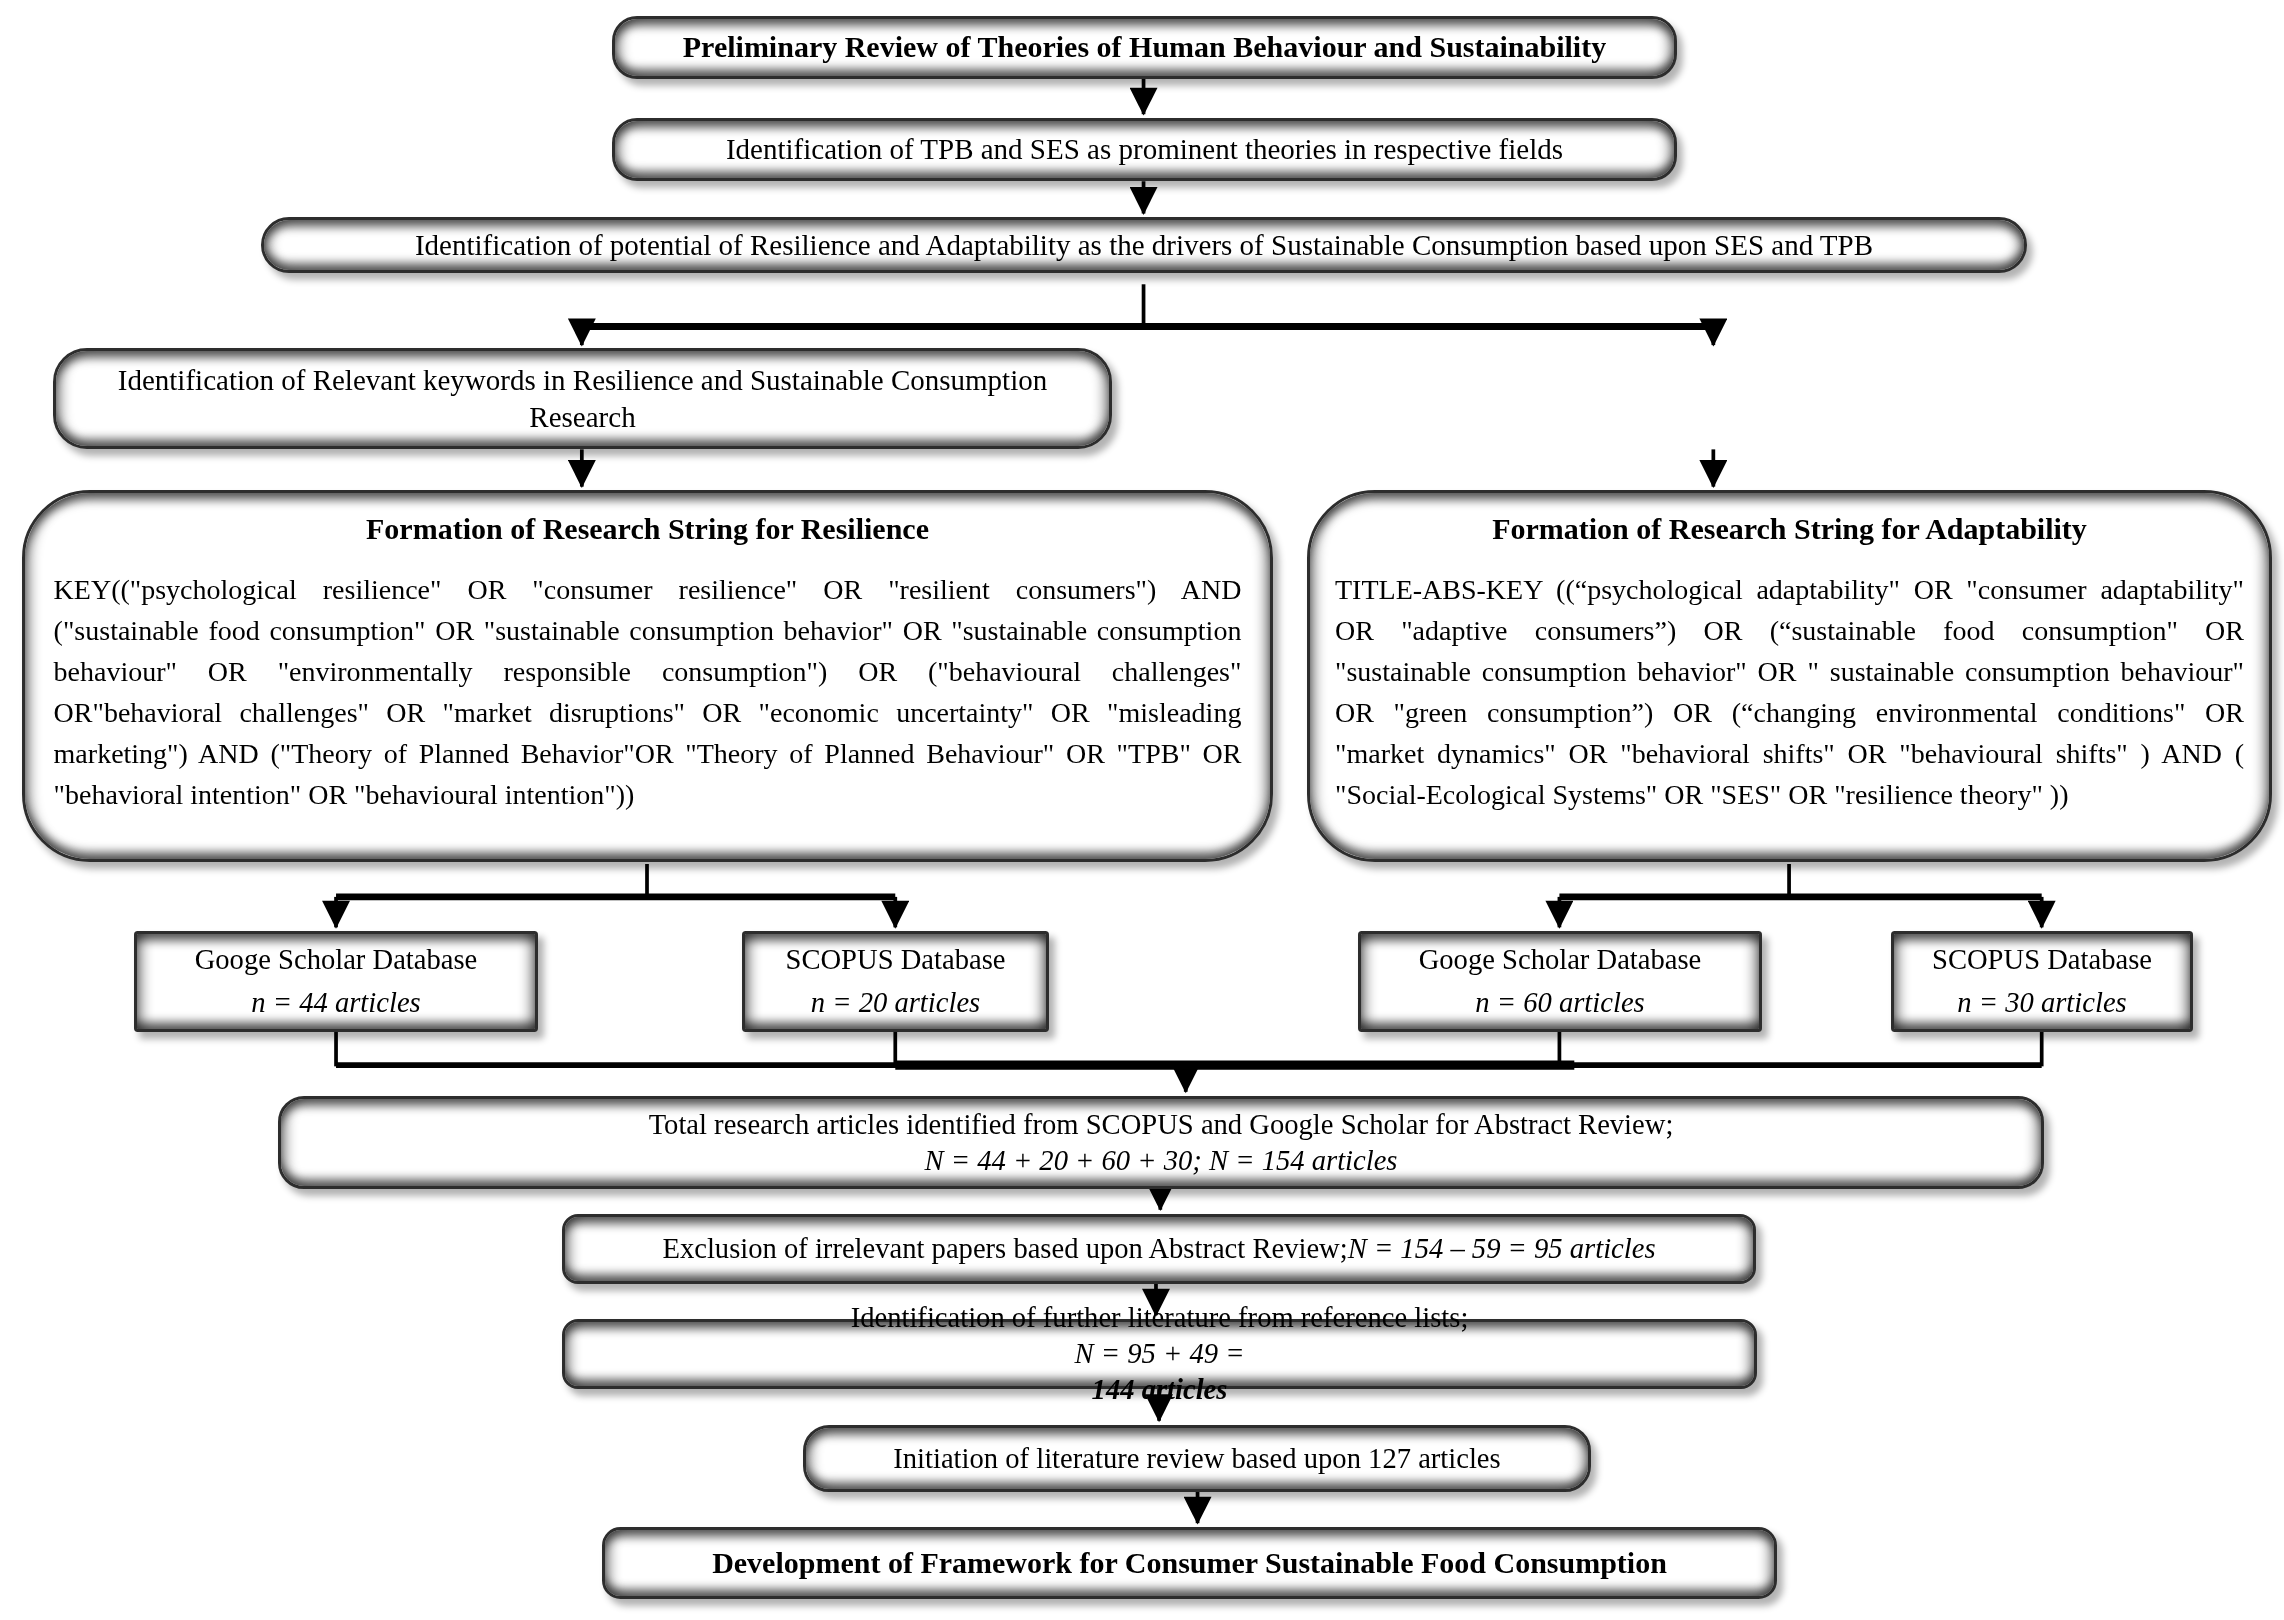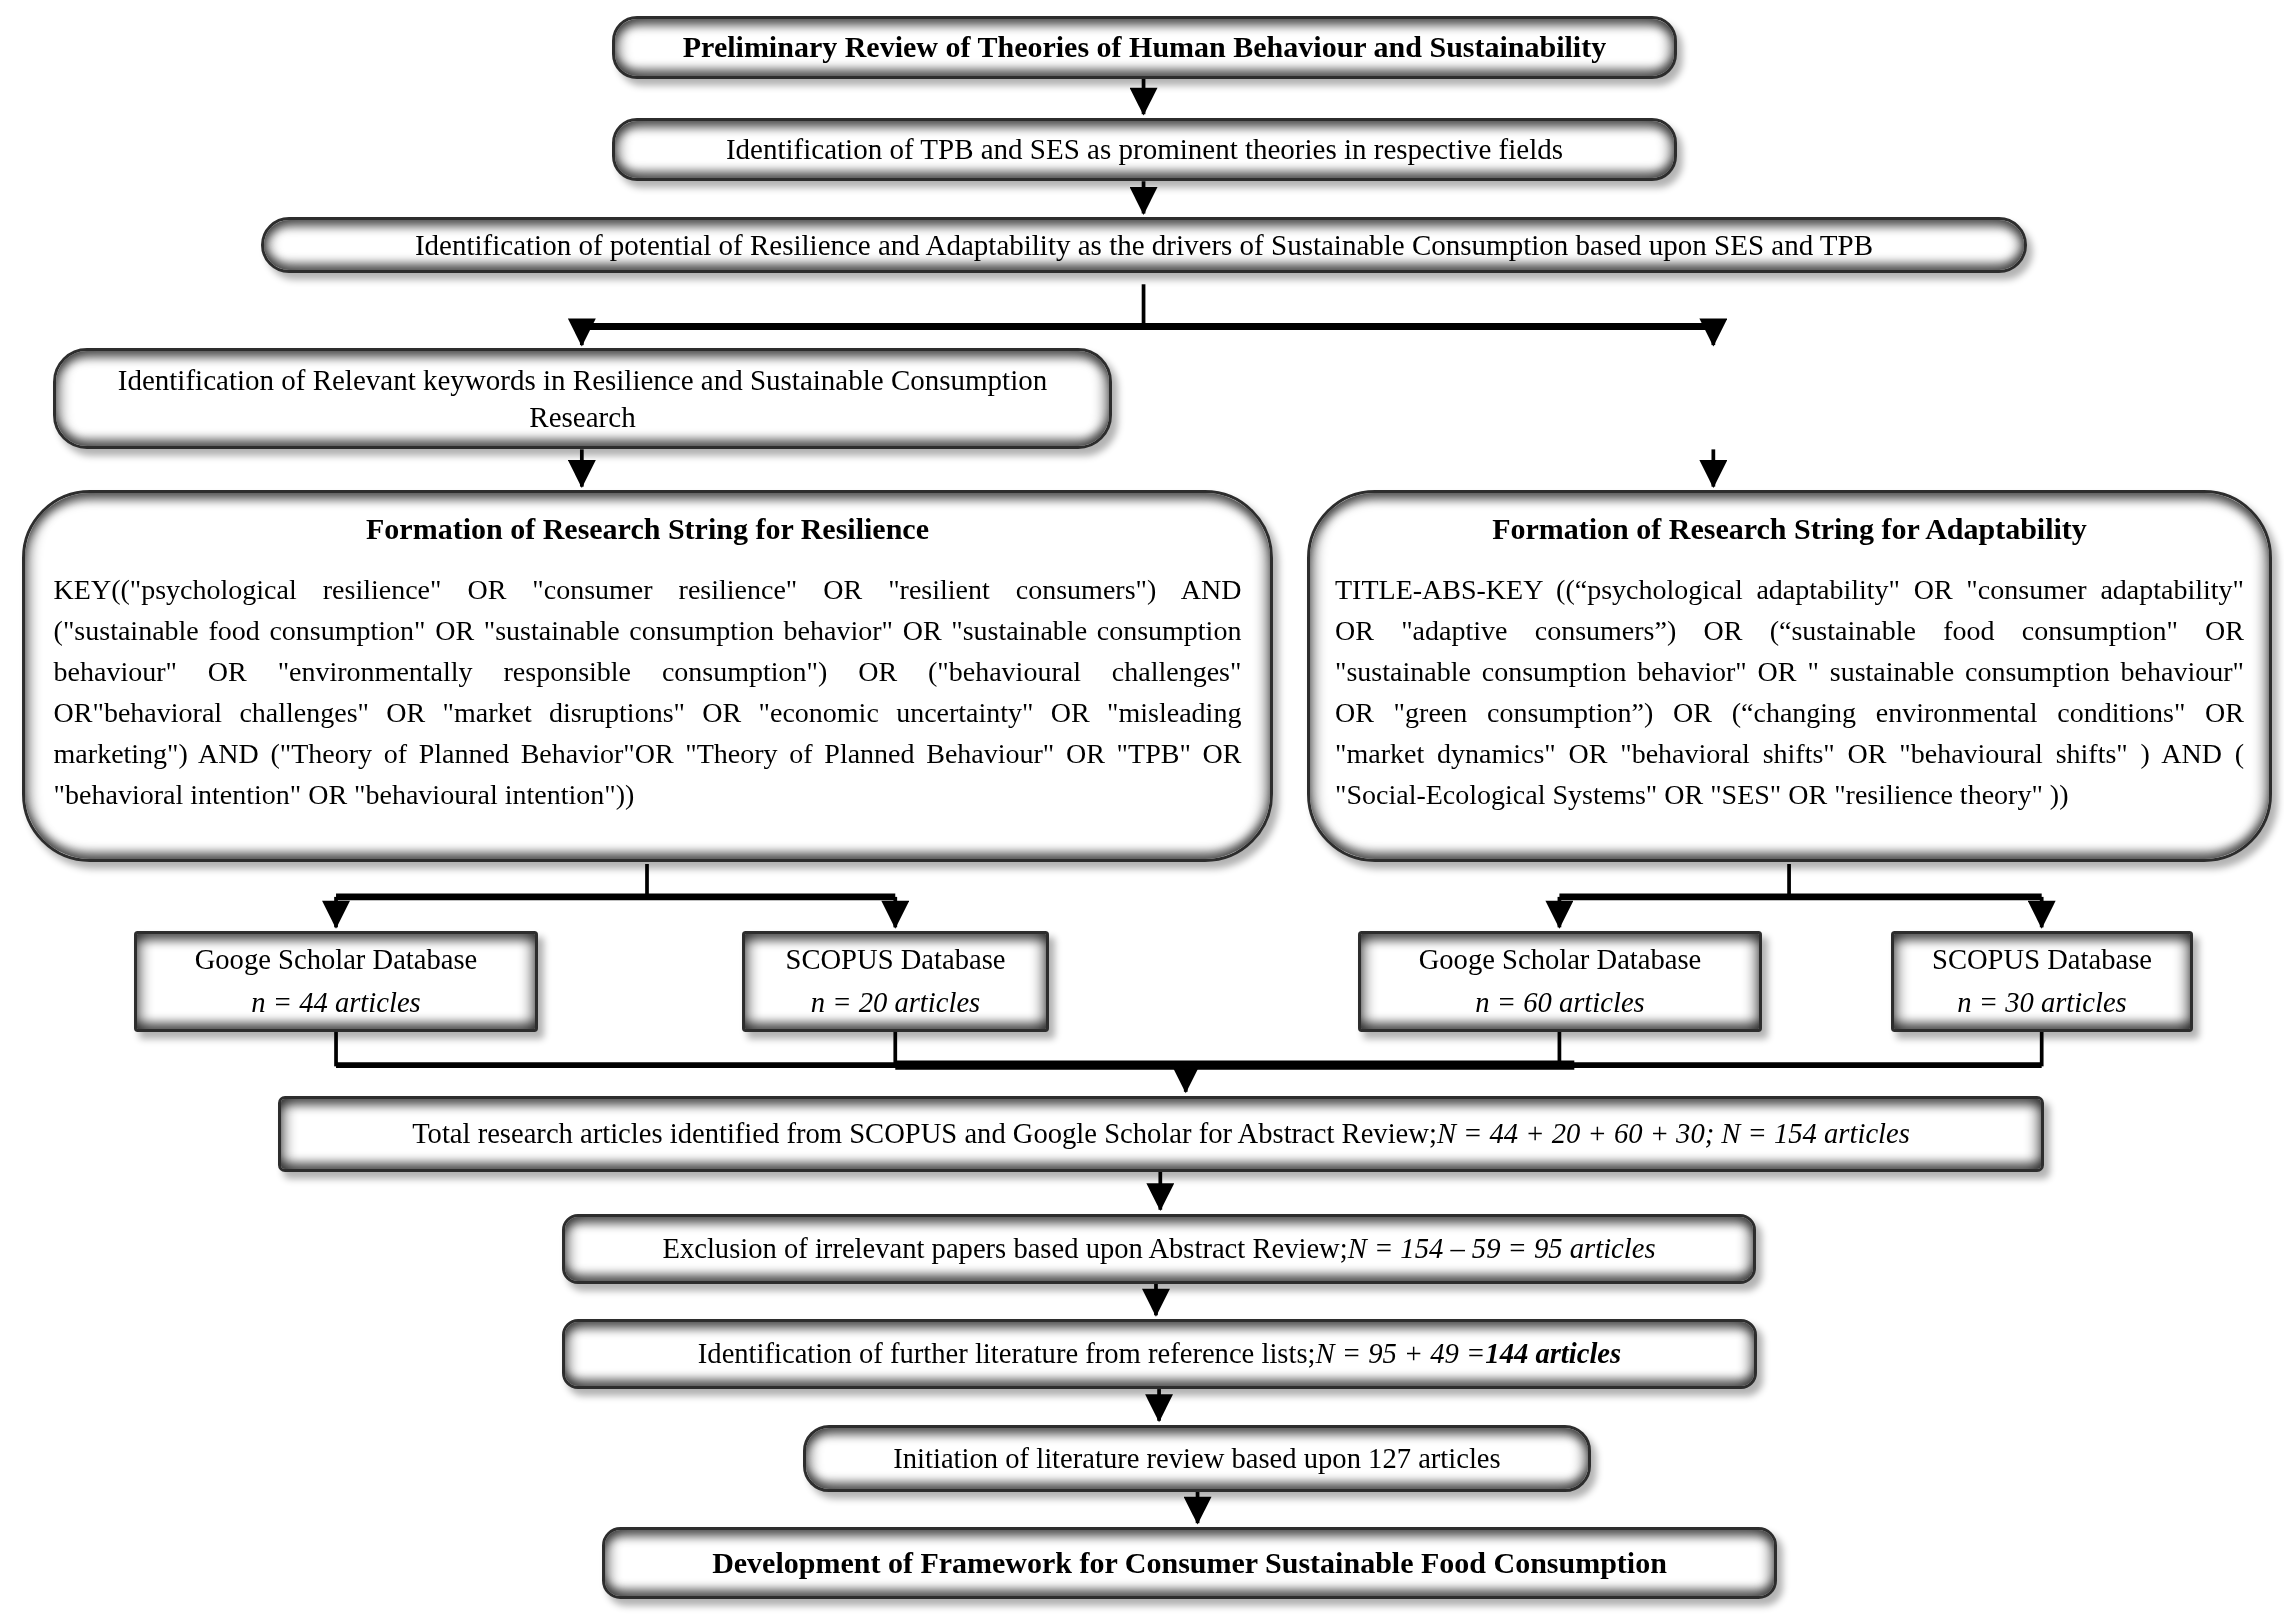--- a/index.html
+++ b/index.html
@@ -142,31 +142,31 @@
   </div>
   <div class="node dbbox" style="left:1358px;top:931px;width:404px;height:101px;border-radius:3.7px;">
     <div>Googe Scholar Database</div>
     <div class="it">n = 60 articles</div>
   </div>
   <div class="node dbbox" style="left:1891px;top:931px;width:302px;height:101px;border-radius:3.7px;">
     <div>SCOPUS Database</div>
     <div class="it">n = 30 articles</div>
   </div>
 
-  <div class="node widebox" style="left:278px;top:1096px;width:1766px;height:76px;border-radius:7px;flex-direction:row;">
+  <div class="node widebox" style="left:278px;top:1096px;width:1766px;height:93px;border-radius:26px;flex-direction:column;">
     <span>Total research articles identified from SCOPUS and Google Scholar for Abstract Review;</span>
       <span class="it"> N = 44 + 20 + 60 + 30; N = 154 articles</span>
   </div>
 
   <div class="node widebox" style="left:562px;top:1214px;width:1194px;height:70px;border-radius:16px;flex-direction:row;">
     <span>Exclusion of irrelevant papers based upon Abstract Review;</span>
       <span class="it"> N = 154 – 59 = 95 articles</span>
   </div>
 
-  <div class="node widebox" style="left:562px;top:1319px;width:1195px;height:70px;border-radius:16px;flex-direction:row;">
+  <div class="node widebox" style="left:562px;top:1319px;width:1195px;height:70px;border-radius:16px;flex-direction:column;">
     <span>Identification of further literature from reference lists;</span>
       <span class="it"> N = 95 + 49 = </span>
       <span class="it b">144 articles</span>
   </div>
 
   <div class="node widebox" style="left:803px;top:1425px;width:788px;height:67px;border-radius:26px;">
     <span>Initiation of literature review based upon 127 articles</span>
   </div>
 
   <div class="node bold" style="left:602px;top:1527px;width:1175px;height:72px;border-radius:18.6px;font-size:30px;">

